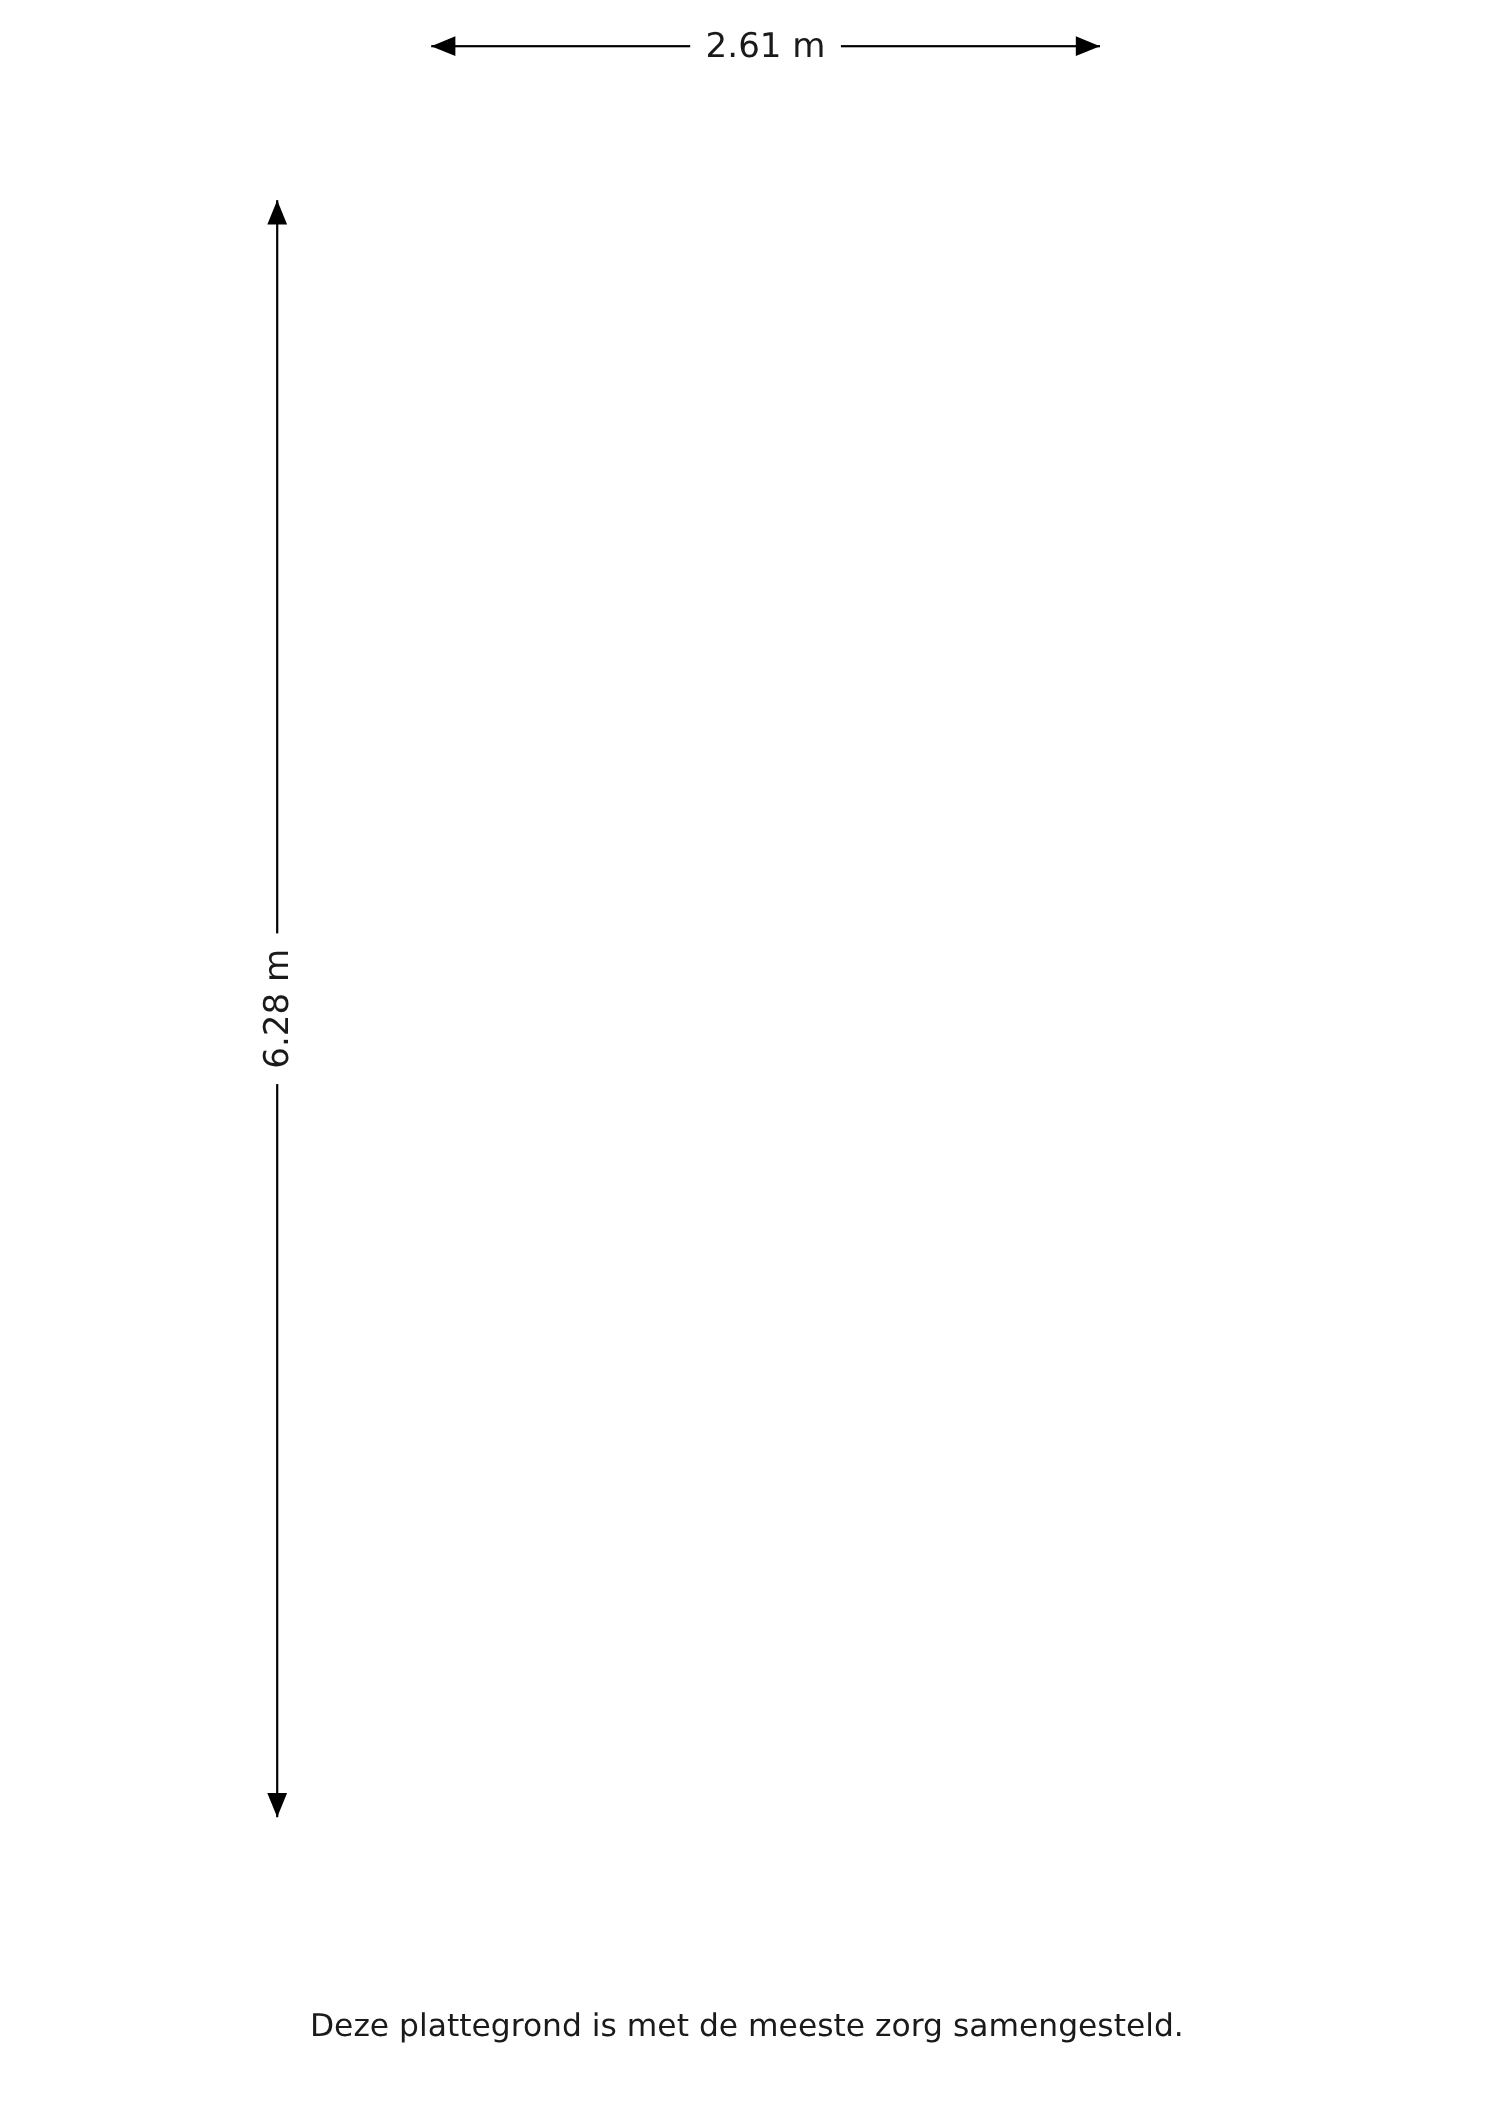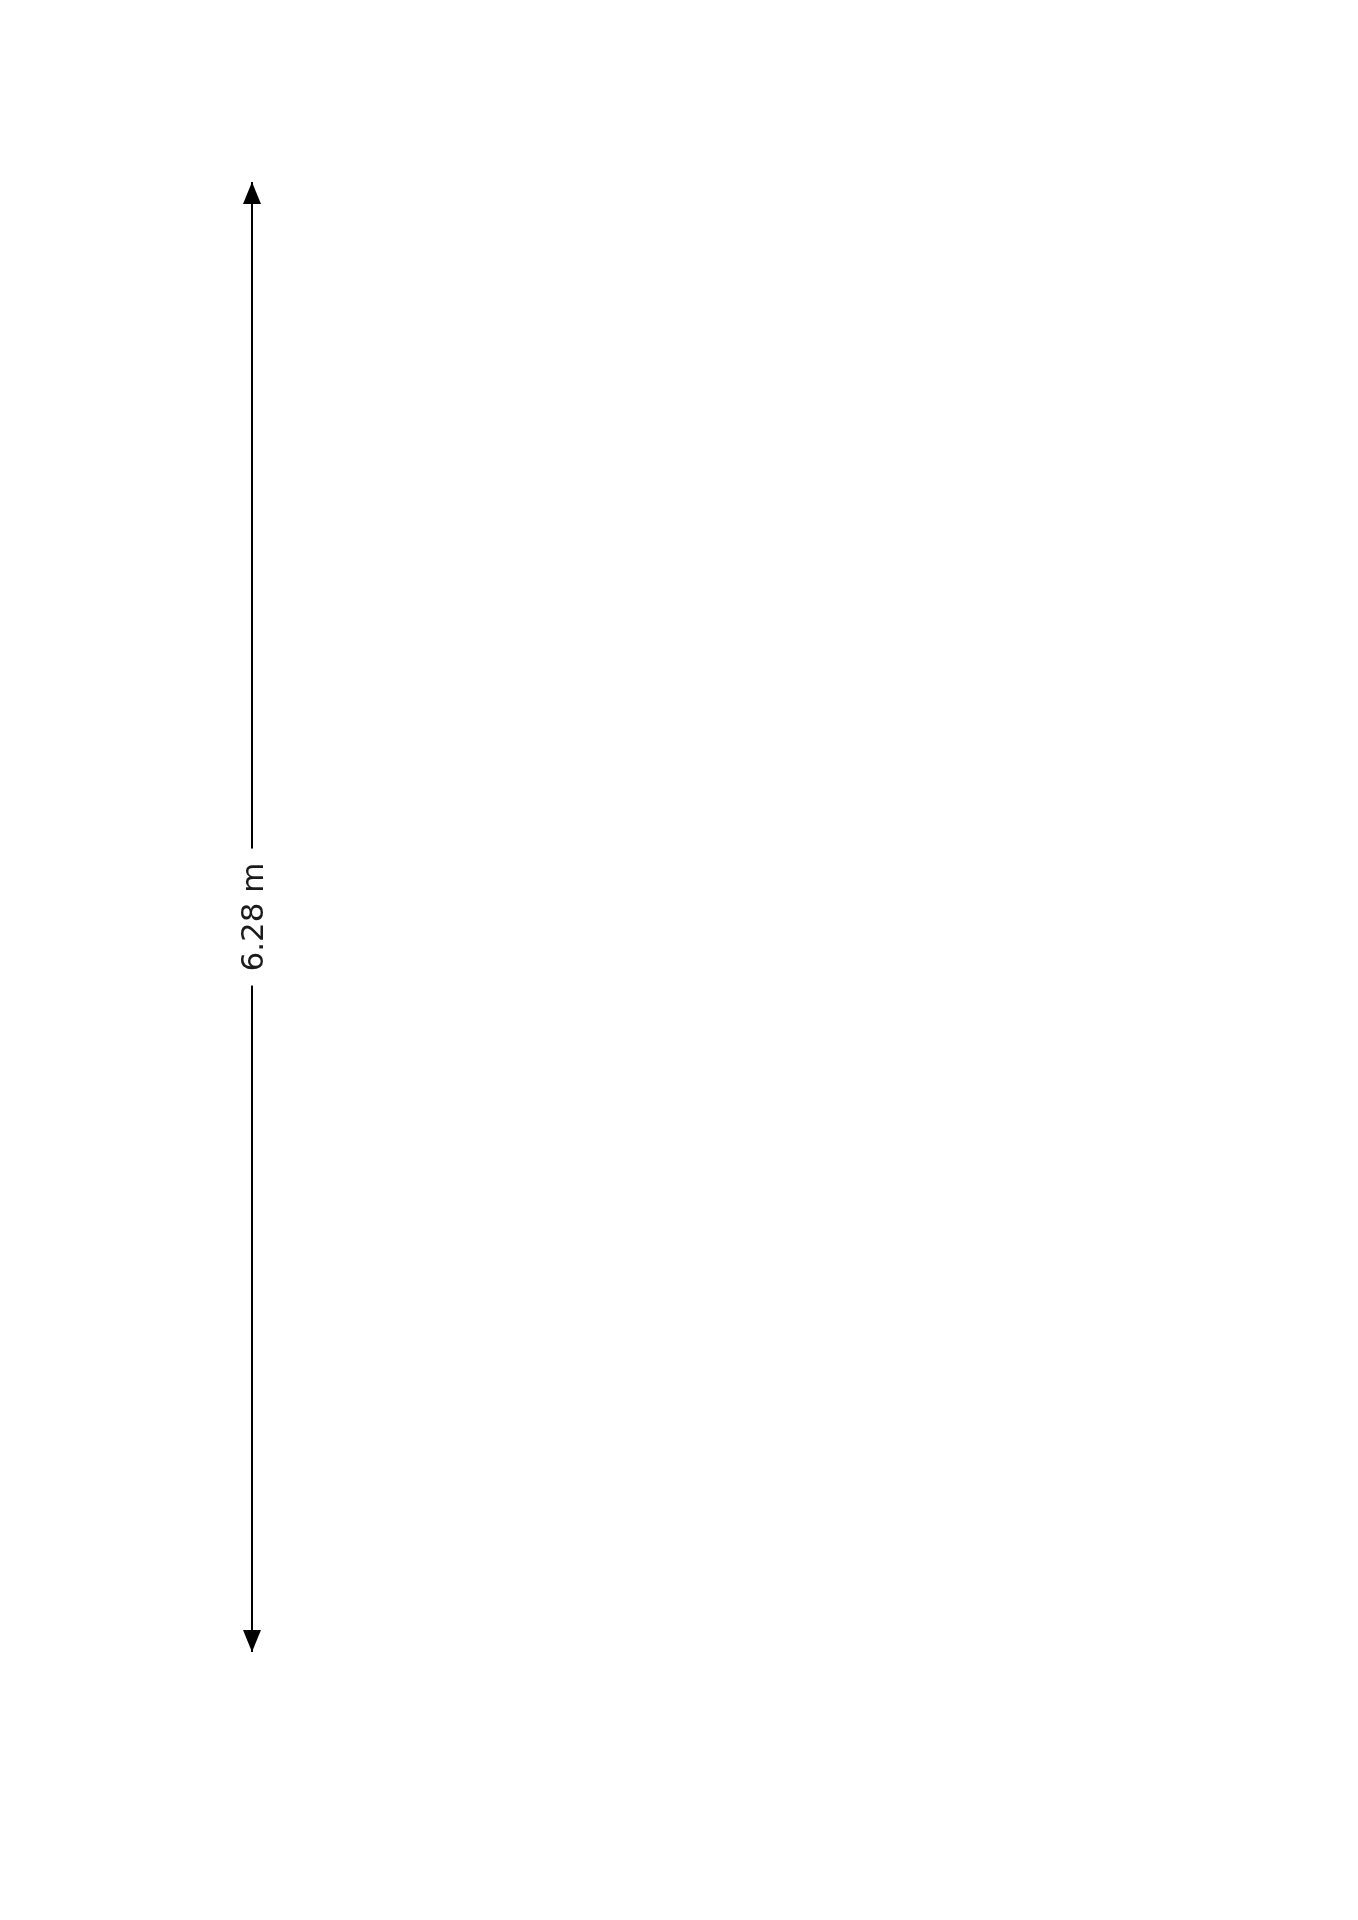--- a/index.html
+++ b/index.html
@@ -132,25 +132,32 @@
     line-height: 41px;
     color: #1a1a1a;
   }
   .footer div { white-space: nowrap; }
 </style>
 </head>
 <body>
 
 <div class="canvas">
 
+  <div class="dim-top">
+    <div class="line"></div>
+    <div class="arrow-l"></div>
+    <div class="arrow-r"></div>
+    <div class="label">2.61 m</div>
+  </div>
 
   <div class="dim-left">
     <div class="line"></div>
     <div class="arrow-u"></div>
     <div class="arrow-d"></div>
     <div class="label">6.28 m</div>
   </div>
 
 
   <div class="footer">
+    <div>Deze plattegrond is met de meeste zorg samengesteld.</div>
   </div>
 
 </div>
 
 </body></html>

